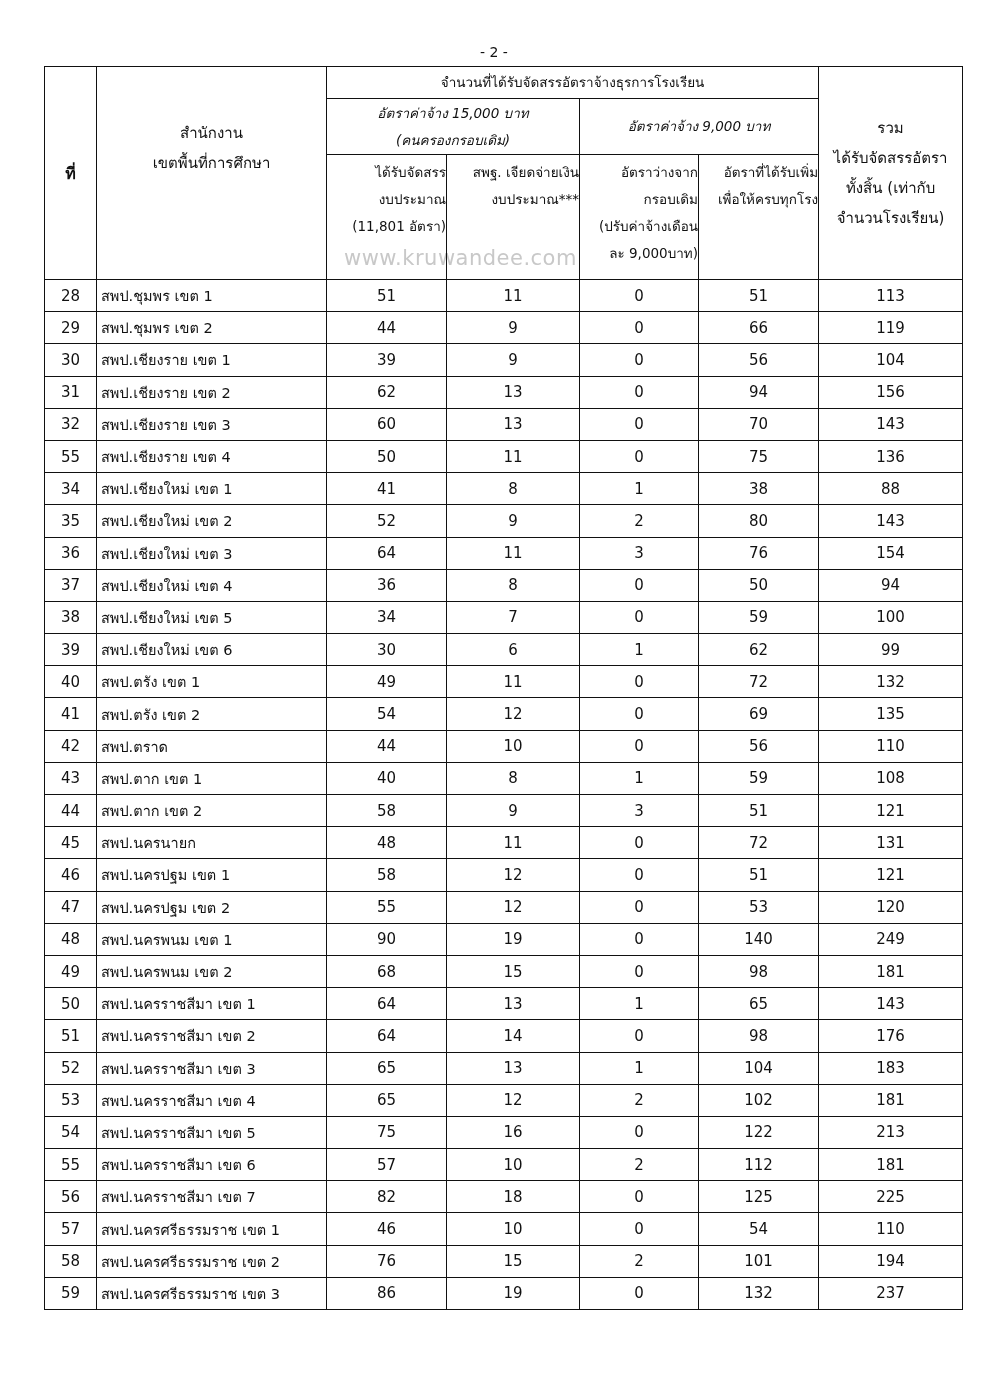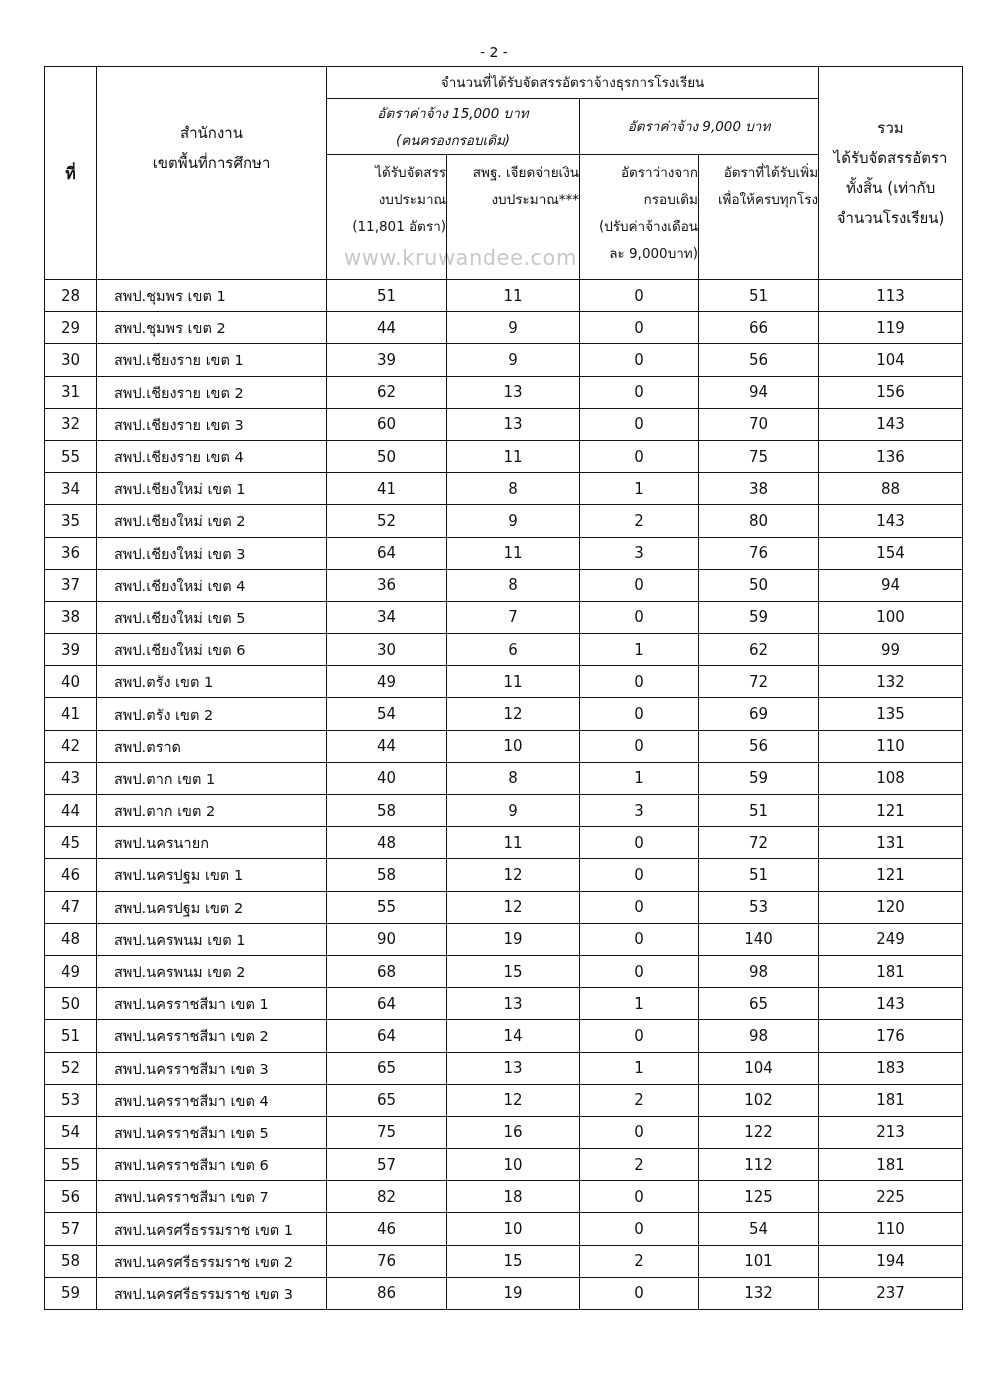--- a/index.html
+++ b/index.html
@@ -10,21 +10,21 @@
   td, th { border: 1.6px solid #111; font-weight: normal; font-size: 14px; text-align: center; vertical-align: middle; padding: 0; }
   th { font-size: 13.5px; line-height: 27px; }
   .hd-no { font-size: 16px; font-weight: bold; }
   .hd-office { font-size: 15px; line-height: 30px; margin-left: 13px; }
   .hd-total { font-size: 15px; line-height: 30px; }
   .hd-main { height: 32px; }
   .hd-sub { height: 56px; font-style: italic; }
   .hd-leaf { height: 120px; vertical-align: top; padding-top: 4px; text-align: right; }
   tbody tr { height: 32.2px; }
   td.no { font-size: 15px; }
-  td.name { text-align: left; padding-left: 17px; font-size: 14.5px; white-space: nowrap; }
+  td.name { text-align: left; padding-left: 4px; font-size: 14.5px; white-space: nowrap; }
   td.num { font-size: 15px; }
 </style>
 </head>
 <body>
 
 <div class="page-num">- 2 -</div>
 <div class="watermark">www.kruwandee.com</div>
 
 <table>
   <colgroup>

